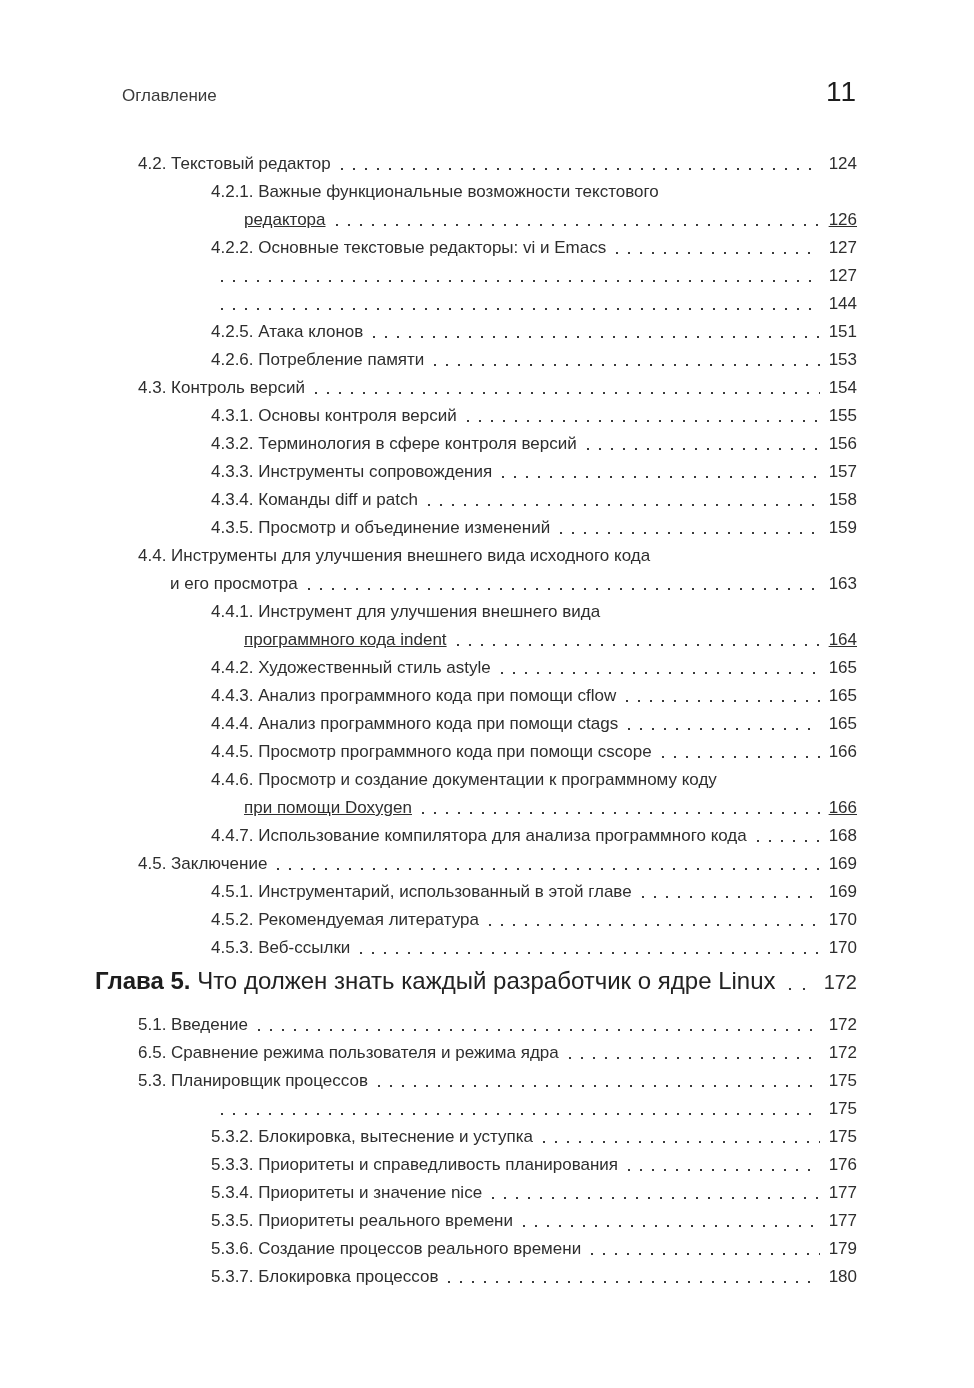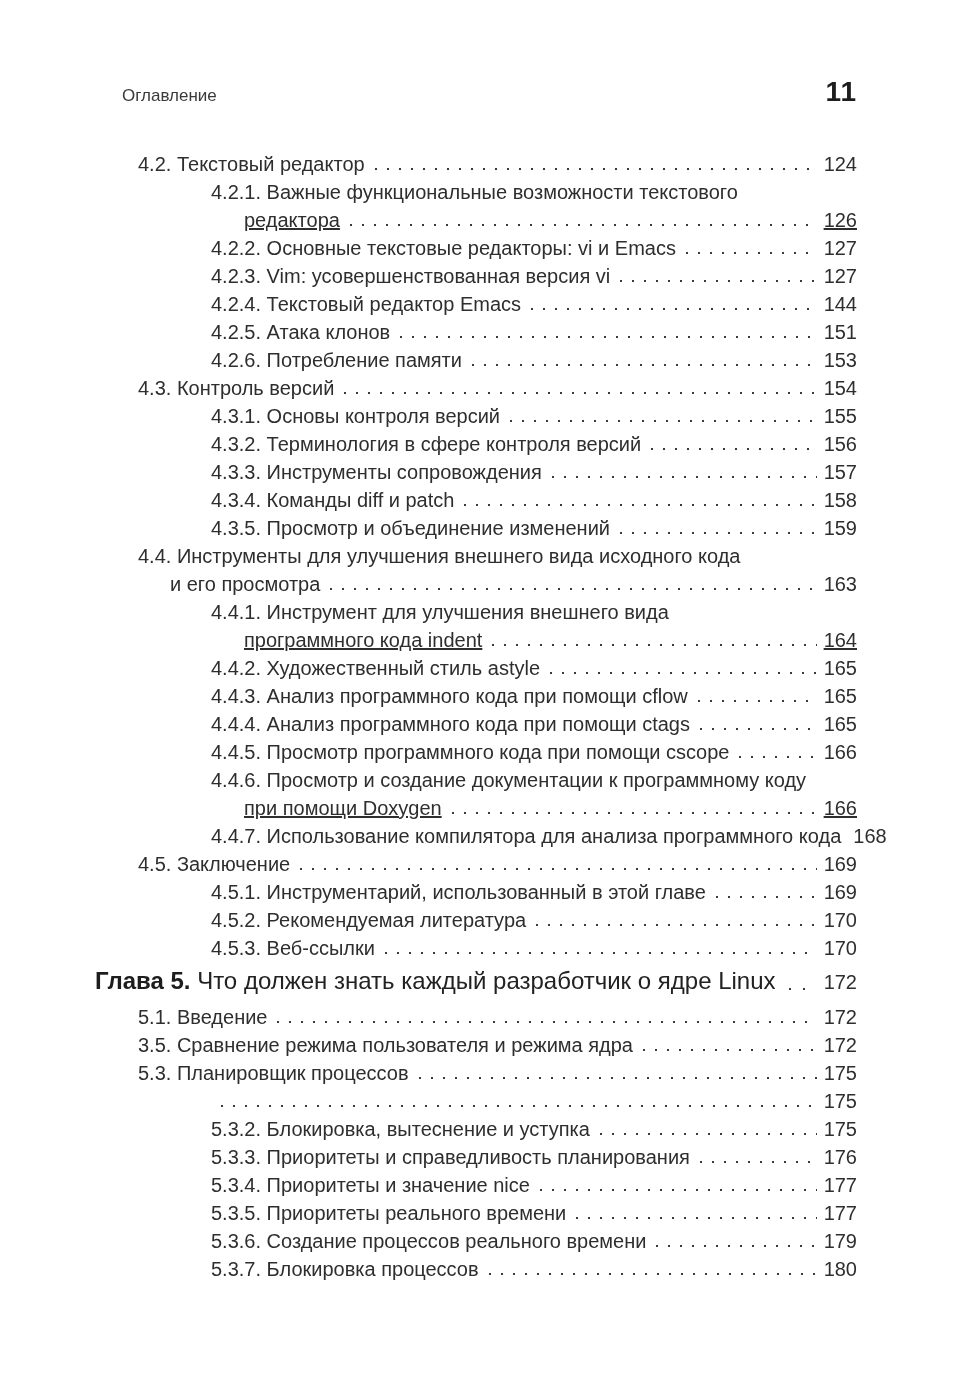--- a/index.html
+++ b/index.html
@@ -20,39 +20,39 @@
     align-items: baseline;
     margin: 0 102px 0 107px;
     padding-top: 76px;
   }
   .running-title {
     font-size: 17px;
     color: #3a3a3a;
   }
   .folio {
     font-size: 28px;
-    font-weight: bold;
+    font-weight: normal;
     color: #1d1d1d;
     letter-spacing: 1px;
   }
   .toc { margin: 42px 102px 0 80px; }
 
   .entry .line {
     display: flex;
     align-items: baseline;
     line-height: 28px;
-    font-size: 20px;
+    font-size: 17px;
     white-space: nowrap;
   }
   .section  > .line        { padding-left: 43px; }
   .section  > .line.cont   { padding-left: 75px; }
   .subsection > .line      { padding-left: 116px; }
   .subsection > .line.cont { padding-left: 149px; text-decoration: underline; }
 
-  .chapter { margin-top: 2px; margin-bottom: 4px; }
+  .chapter { margin-top: 2px; margin-bottom: 12px; }
   .chapter > .line {
     font-size: 24px;
     line-height: 34px;
     padding-left: 0;
     color: #222222;
   }
   .chapter .chapter-prefix { font-weight: bold; color: #1d1d1d; }
   .chapter .pg  { font-size: 20px; }
   .chapter .leader {
     background-size: 14px 4px;
@@ -105,28 +105,26 @@
       </div>
       <div class="entry subsection">
         <div class="line">
           <span class="txt">4.2.2. Основные текстовые редакторы: vi и Emacs</span>
           <span class="leader"></span>
           <span class="pg">127</span>
         </div>
       </div>
       <div class="entry subsection">
         <div class="line">
-          <span class="txt">4.2.3. Vim: усовершенствованная версия vi</span>
           <span class="leader"></span>
           <span class="pg">127</span>
         </div>
       </div>
       <div class="entry subsection">
         <div class="line">
-          <span class="txt">4.2.4. Текстовый редактор Emacs</span>
           <span class="leader"></span>
           <span class="pg">144</span>
         </div>
       </div>
       <div class="entry subsection">
         <div class="line">
           <span class="txt">4.2.5. Атака клонов</span>
           <span class="leader"></span>
           <span class="pg">151</span>
         </div>
@@ -282,21 +280,21 @@
       </div>
       <div class="entry section">
         <div class="line">
           <span class="txt">5.1. Введение</span>
           <span class="leader"></span>
           <span class="pg">172</span>
         </div>
       </div>
       <div class="entry section">
         <div class="line">
-          <span class="txt">3.5. Сравнение режима пользователя и режима ядра</span>
+          <span class="txt">6.5. Сравнение режима пользователя и режима ядра</span>
           <span class="leader"></span>
           <span class="pg">172</span>
         </div>
       </div>
       <div class="entry section">
         <div class="line">
           <span class="txt">5.3. Планировщик процессов</span>
           <span class="leader"></span>
           <span class="pg">175</span>
         </div>

